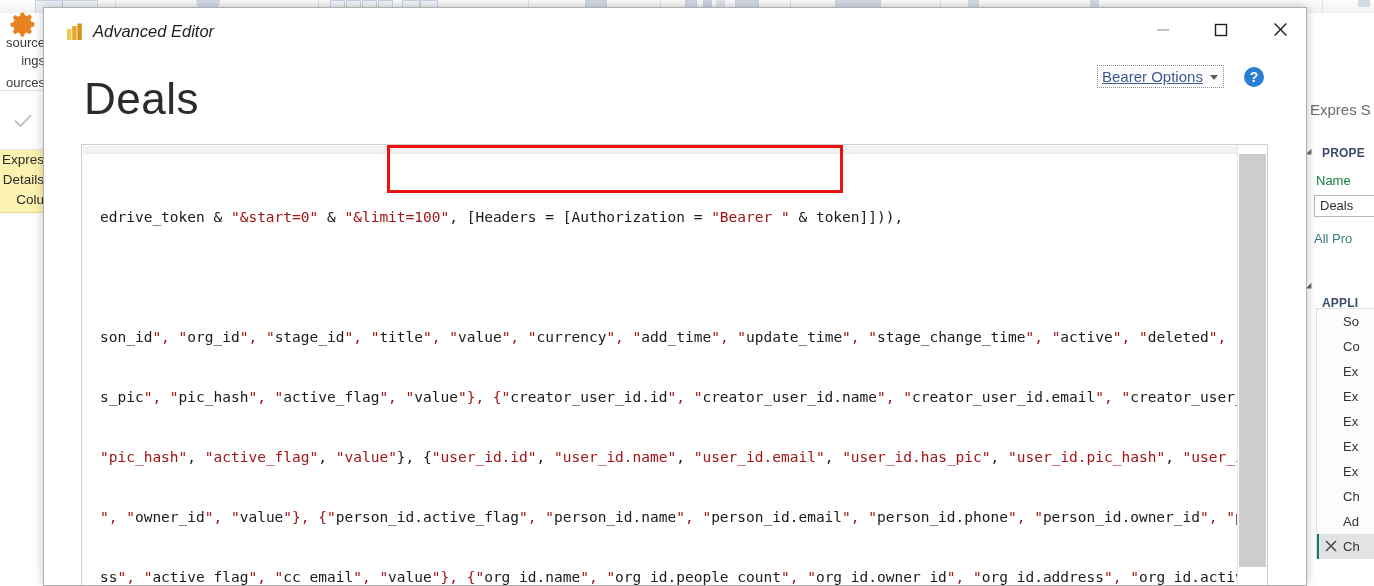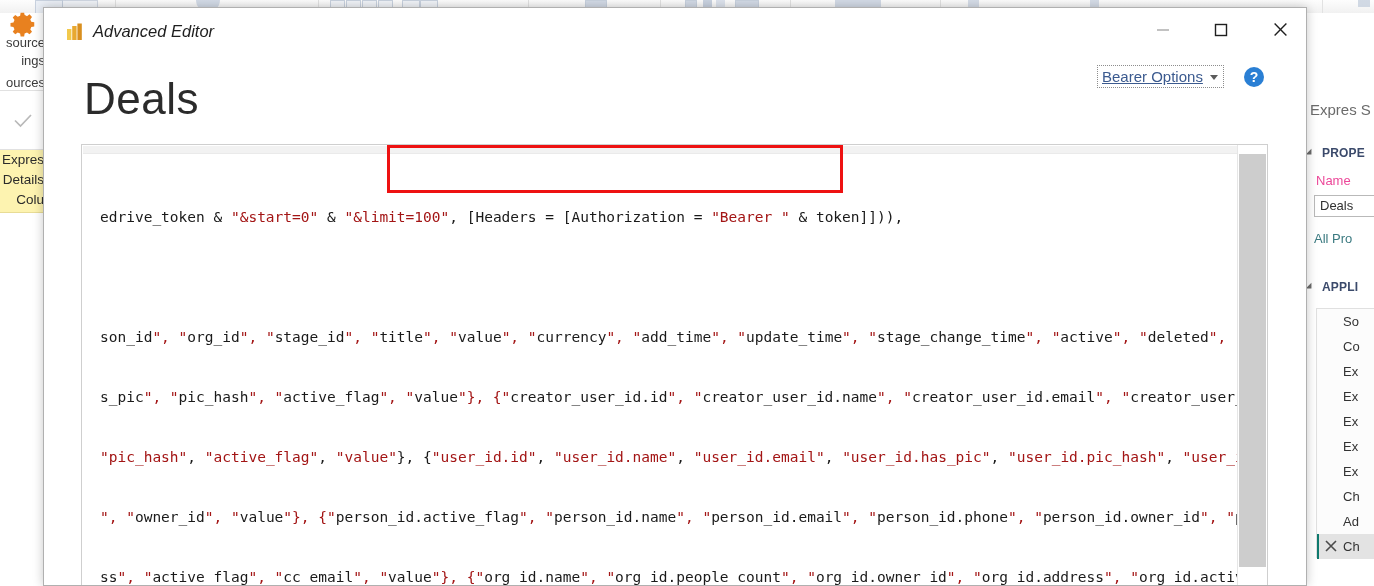--- a/index.html
+++ b/index.html
@@ -44,21 +44,21 @@
   
   #bg-right{
     position:absolute;right:0;top:13px;width:74px;bottom:0;
     background:#ffffff;border-left:1px solid #dedede;
   }
   #qs-title{position:absolute;left:10px;top:88px;font-size:15px;color:#6b6b6b;white-space:nowrap;}
   .qs-section{position:absolute;left:8px;font-size:12px;font-weight:bold;color:#3b4a6b;letter-spacing:.2px;white-space:nowrap;}
   .qs-tri{position:absolute;left:0;width:0;height:0;
     border-left:4px solid #6b6b6b;border-top:4px solid transparent;border-bottom:4px solid transparent;
     transform:rotate(45deg);}
-  #qs-name-label{position:absolute;left:16px;top:160px;font-size:13px;color:#ec4899;white-space:nowrap;}
+  #qs-name-label{position:absolute;left:16px;top:160px;font-size:13px;color:#15803d;white-space:nowrap;}
   #qs-name-input{
     position:absolute;left:14px;top:182px;width:80px;height:22px;
     border:1px solid #b9b9b9;background:#fff;font-size:13px;color:#303030;
     padding:2px 5px;box-sizing:border-box;white-space:nowrap;overflow:hidden;
   }
   #qs-allprops{position:absolute;left:14px;top:218px;font-size:13px;color:#3b7a80;white-space:nowrap;}
   #steps-box{
     position:absolute;left:16px;top:295px;width:90px;bottom:28px;
     border:1px solid #e0e0e0;background:#fcfcfc;box-sizing:border-box;
   }
@@ -205,21 +205,21 @@
       <span class="qs-tri" style="top:4px;"></span>
       <span class="qs-section" style="left:14px;top:1px;">PROPE</span>
     </div>
 
     <div id="qs-name-label">Name</div>
     <div id="qs-name-input">Deals</div>
     <div id="qs-allprops">All Pro</div>
 
     <div style="position:absolute;left:8px;top:266px;width:60px;height:14px;">
       <span class="qs-tri" style="top:4px;"></span>
-      <span class="qs-section" style="left:14px;top:1px;">APPLI</span>
+      <span class="qs-section" style="left:14px;top:17px;">APPLI</span>
     </div>
 
     <div id="steps-box">
       <div class="step-row">So</div>
       <div class="step-row">Co</div>
       <div class="step-row">Ex</div>
       <div class="step-row">Ex</div>
       <div class="step-row">Ex</div>
       <div class="step-row">Ex</div>
       <div class="step-row">Ex</div>

